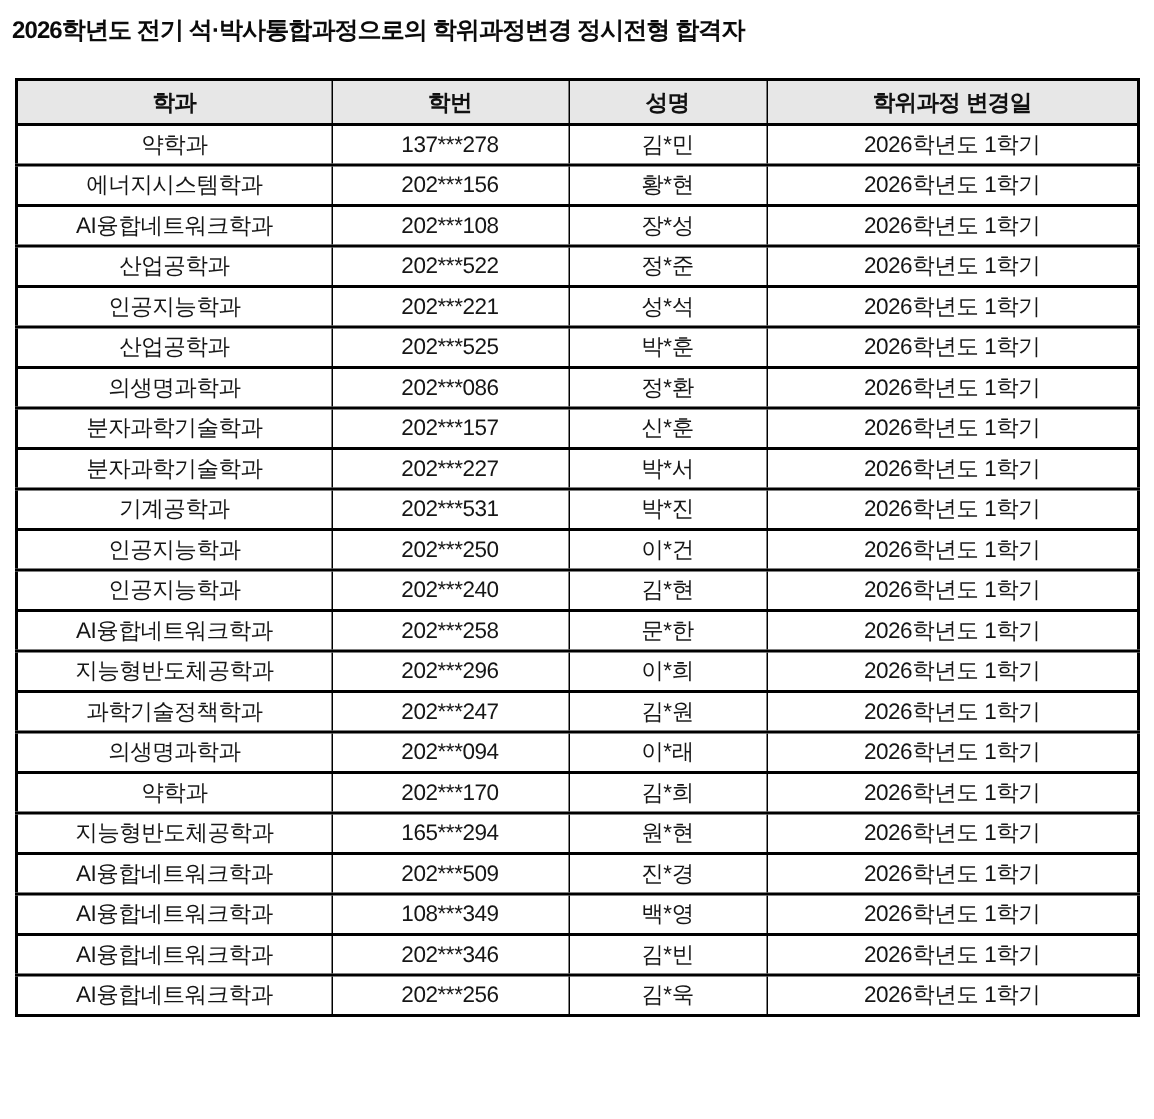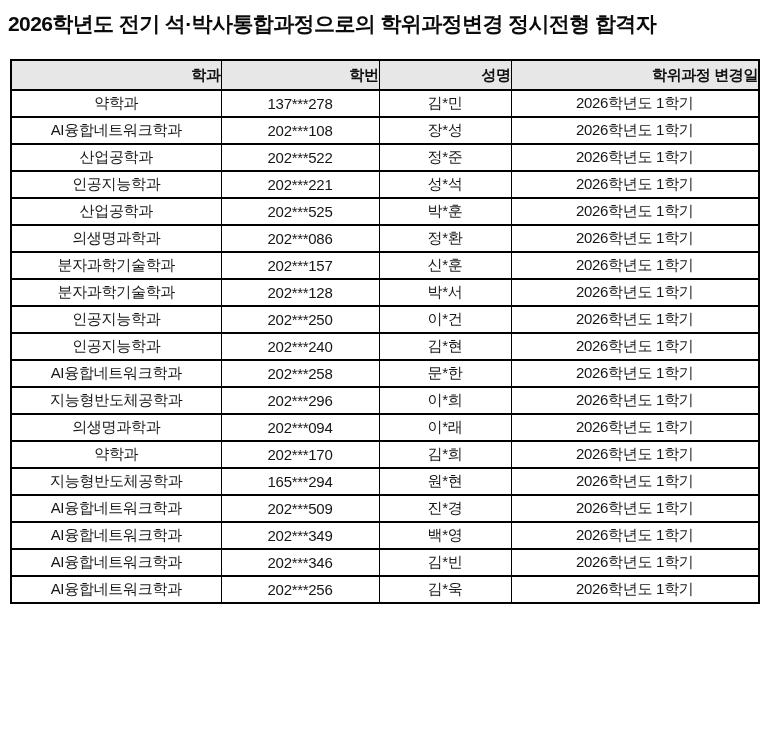--- a/index.html
+++ b/index.html
@@ -7,39 +7,39 @@
     margin: 0;
     padding: 0;
     background: #ffffff;
     width: 769px;
     height: 746px;
     font-family: "Liberation Sans", "DejaVu Sans", sans-serif;
     color: #111111;
     overflow: hidden;
   }
   .doc-title {
-    font-size: 21px;
+    font-size: 16px;
     font-weight: bold;
     margin: 10px 0 0 8px;
     letter-spacing: -0.6px;
     color: #0b0b0b;
     white-space: nowrap;
   }
   table.admit-table {
     border-collapse: collapse;
     table-layout: fixed;
     width: 748px;
     margin: 21px 0 0 10px;
     border: 2px solid #000000;
   }
   .admit-table th {
     background: #e7e7e7;
     font-size: 15px;
     font-weight: bold;
-    text-align: right;
+    text-align: center;
     height: 30px;
     padding: 0;
     letter-spacing: -0.4px;
     border-left: 1px solid #000;
     border-right: 1px solid #000;
     border-top: 2px solid #000;
     border-bottom: 2px solid #000;
   }
   .admit-table td {
     font-size: 15px;
@@ -77,20 +77,26 @@
     </tr>
   </thead>
   <tbody id="table-body">
   <tr>
     <td>약학과</td>
     <td>137***278</td>
     <td>김*민</td>
     <td>2026학년도 1학기</td>
   </tr>
 
+  <tr>
+    <td>에너지시스템학과</td>
+    <td>202***156</td>
+    <td>황*현</td>
+    <td>2026학년도 1학기</td>
+  </tr>
 
   <tr>
     <td>AI융합네트워크학과</td>
     <td>202***108</td>
     <td>장*성</td>
     <td>2026학년도 1학기</td>
   </tr>
 
   <tr>
     <td>산업공학과</td>
@@ -122,25 +128,31 @@
 
   <tr>
     <td>분자과학기술학과</td>
     <td>202***157</td>
     <td>신*훈</td>
     <td>2026학년도 1학기</td>
   </tr>
 
   <tr>
     <td>분자과학기술학과</td>
-    <td>202***128</td>
+    <td>202***227</td>
     <td>박*서</td>
     <td>2026학년도 1학기</td>
   </tr>
 
+  <tr>
+    <td>기계공학과</td>
+    <td>202***531</td>
+    <td>박*진</td>
+    <td>2026학년도 1학기</td>
+  </tr>
 
   <tr>
     <td>인공지능학과</td>
     <td>202***250</td>
     <td>이*건</td>
     <td>2026학년도 1학기</td>
   </tr>
 
   <tr>
     <td>인공지능학과</td>
@@ -156,20 +168,26 @@
     <td>2026학년도 1학기</td>
   </tr>
 
   <tr>
     <td>지능형반도체공학과</td>
     <td>202***296</td>
     <td>이*희</td>
     <td>2026학년도 1학기</td>
   </tr>
 
+  <tr>
+    <td>과학기술정책학과</td>
+    <td>202***247</td>
+    <td>김*원</td>
+    <td>2026학년도 1학기</td>
+  </tr>
 
   <tr>
     <td>의생명과학과</td>
     <td>202***094</td>
     <td>이*래</td>
     <td>2026학년도 1학기</td>
   </tr>
 
   <tr>
     <td>약학과</td>
@@ -187,21 +205,21 @@
 
   <tr>
     <td>AI융합네트워크학과</td>
     <td>202***509</td>
     <td>진*경</td>
     <td>2026학년도 1학기</td>
   </tr>
 
   <tr>
     <td>AI융합네트워크학과</td>
-    <td>202***349</td>
+    <td>108***349</td>
     <td>백*영</td>
     <td>2026학년도 1학기</td>
   </tr>
 
   <tr>
     <td>AI융합네트워크학과</td>
     <td>202***346</td>
     <td>김*빈</td>
     <td>2026학년도 1학기</td>
   </tr>

